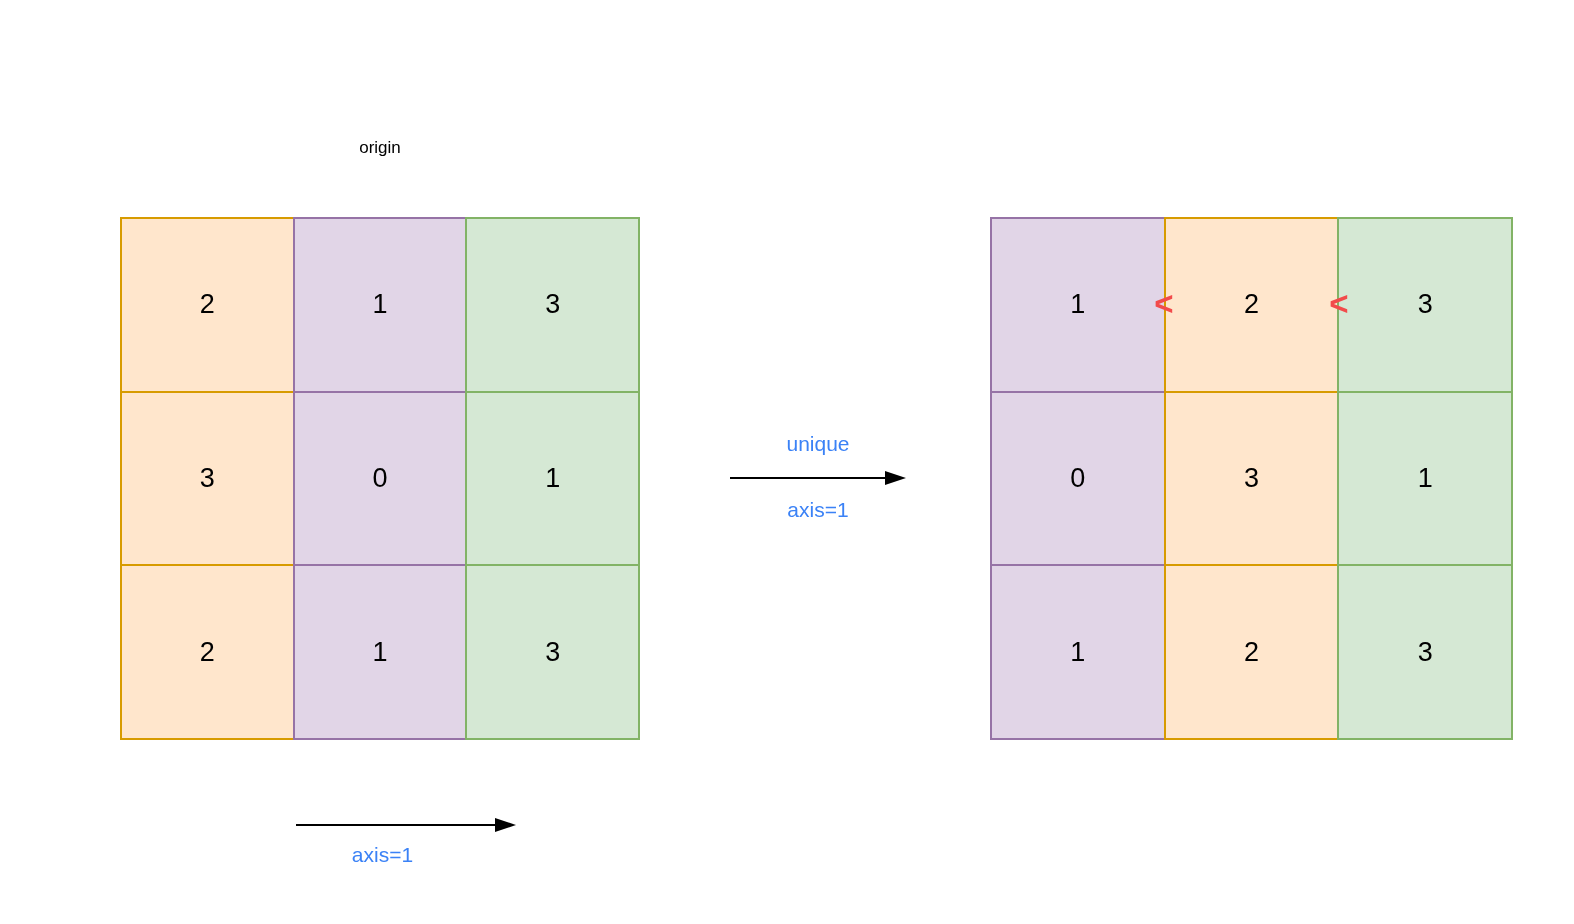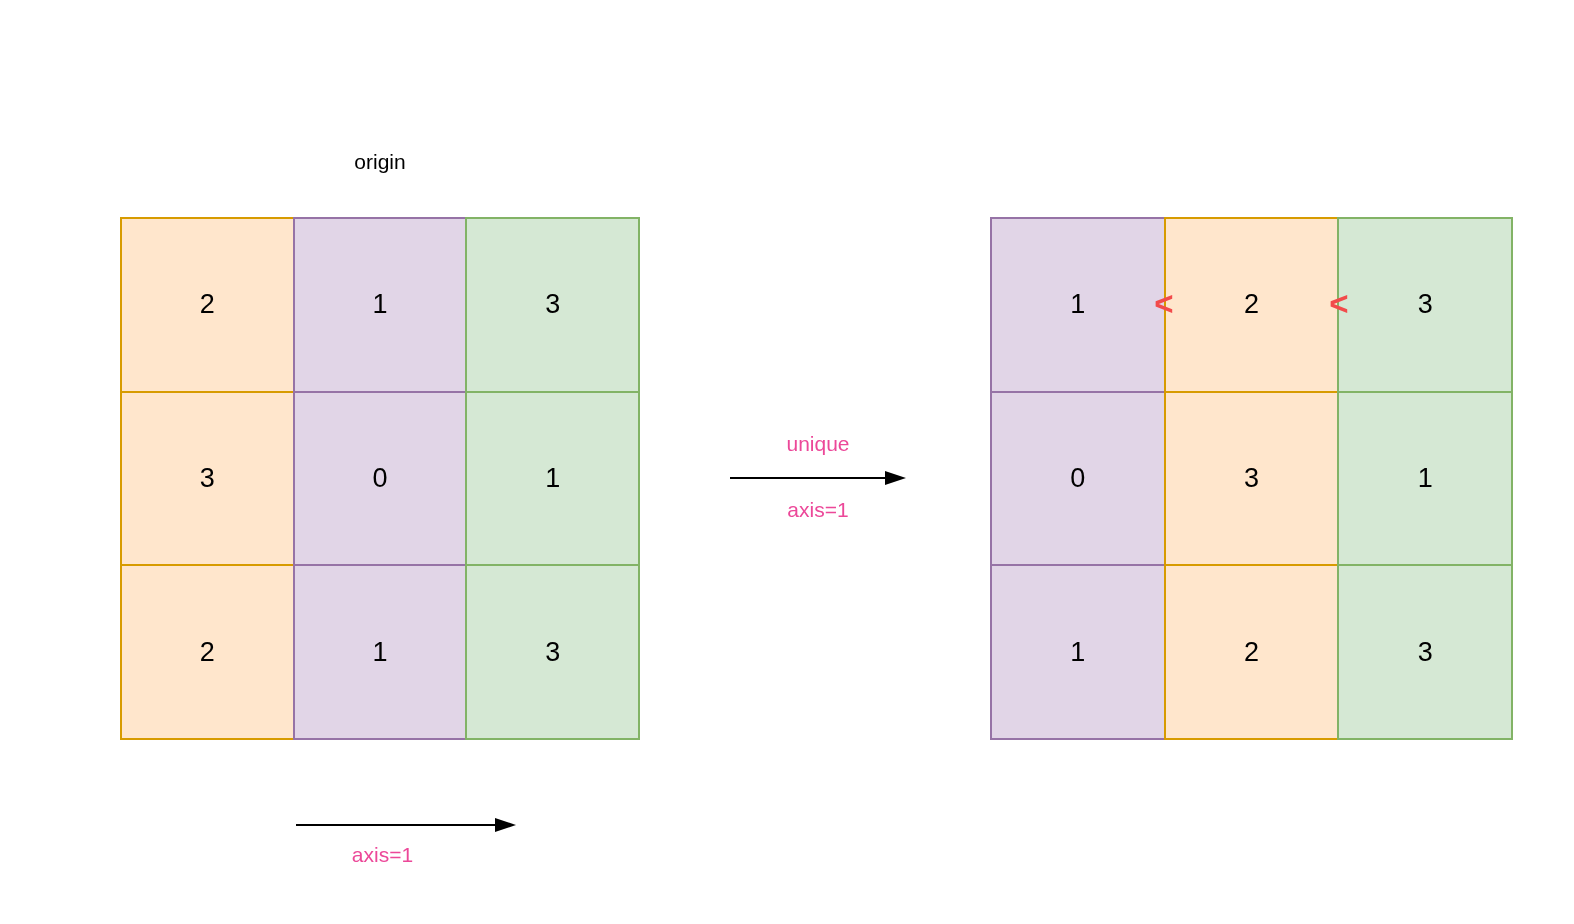--- a/index.html
+++ b/index.html
@@ -7,23 +7,23 @@
     position: relative;
     width: 1574px;
     height: 924px;
     background: #ffffff;
     font-family: "Liberation Sans", sans-serif;
     color: #000000;
     overflow: hidden;
   }
   .matrix-title {
     position: absolute;
-    top: 150px;
+    top: 136px;
     text-align: center;
-    font-size: 21px;
+    font-size: 17px;
     line-height: 24px;
     color: #000000;
   }
   .title-left  { left: 120px; width: 520px; }
   .title-right { left: 990px; width: 523px; }
 
   .grid {
     position: absolute;
     top: 217px;
     height: 523px;
@@ -75,21 +75,21 @@
 
   .arrow-svg { position: absolute; }
   .transform-arrow-svg { left: 729px; top: 470px; }
   .axis-arrow-svg { left: 295px; top: 817px; }
 
   .arrow-label {
     position: absolute;
     text-align: center;
     font-size: 21px;
     line-height: 24px;
-    color: #ec4899;
+    color: #3b82f6;
   }
   .label-unique        { left: 730px; top: 432px; width: 176px; }
   .label-axis-middle   { left: 730px; top: 498px; width: 176px; }
   .label-axis-bottom   { left: 295px; top: 843px; width: 175px; }
 </style>
 </head>
 <body>
 
 <div class="canvas">
 

